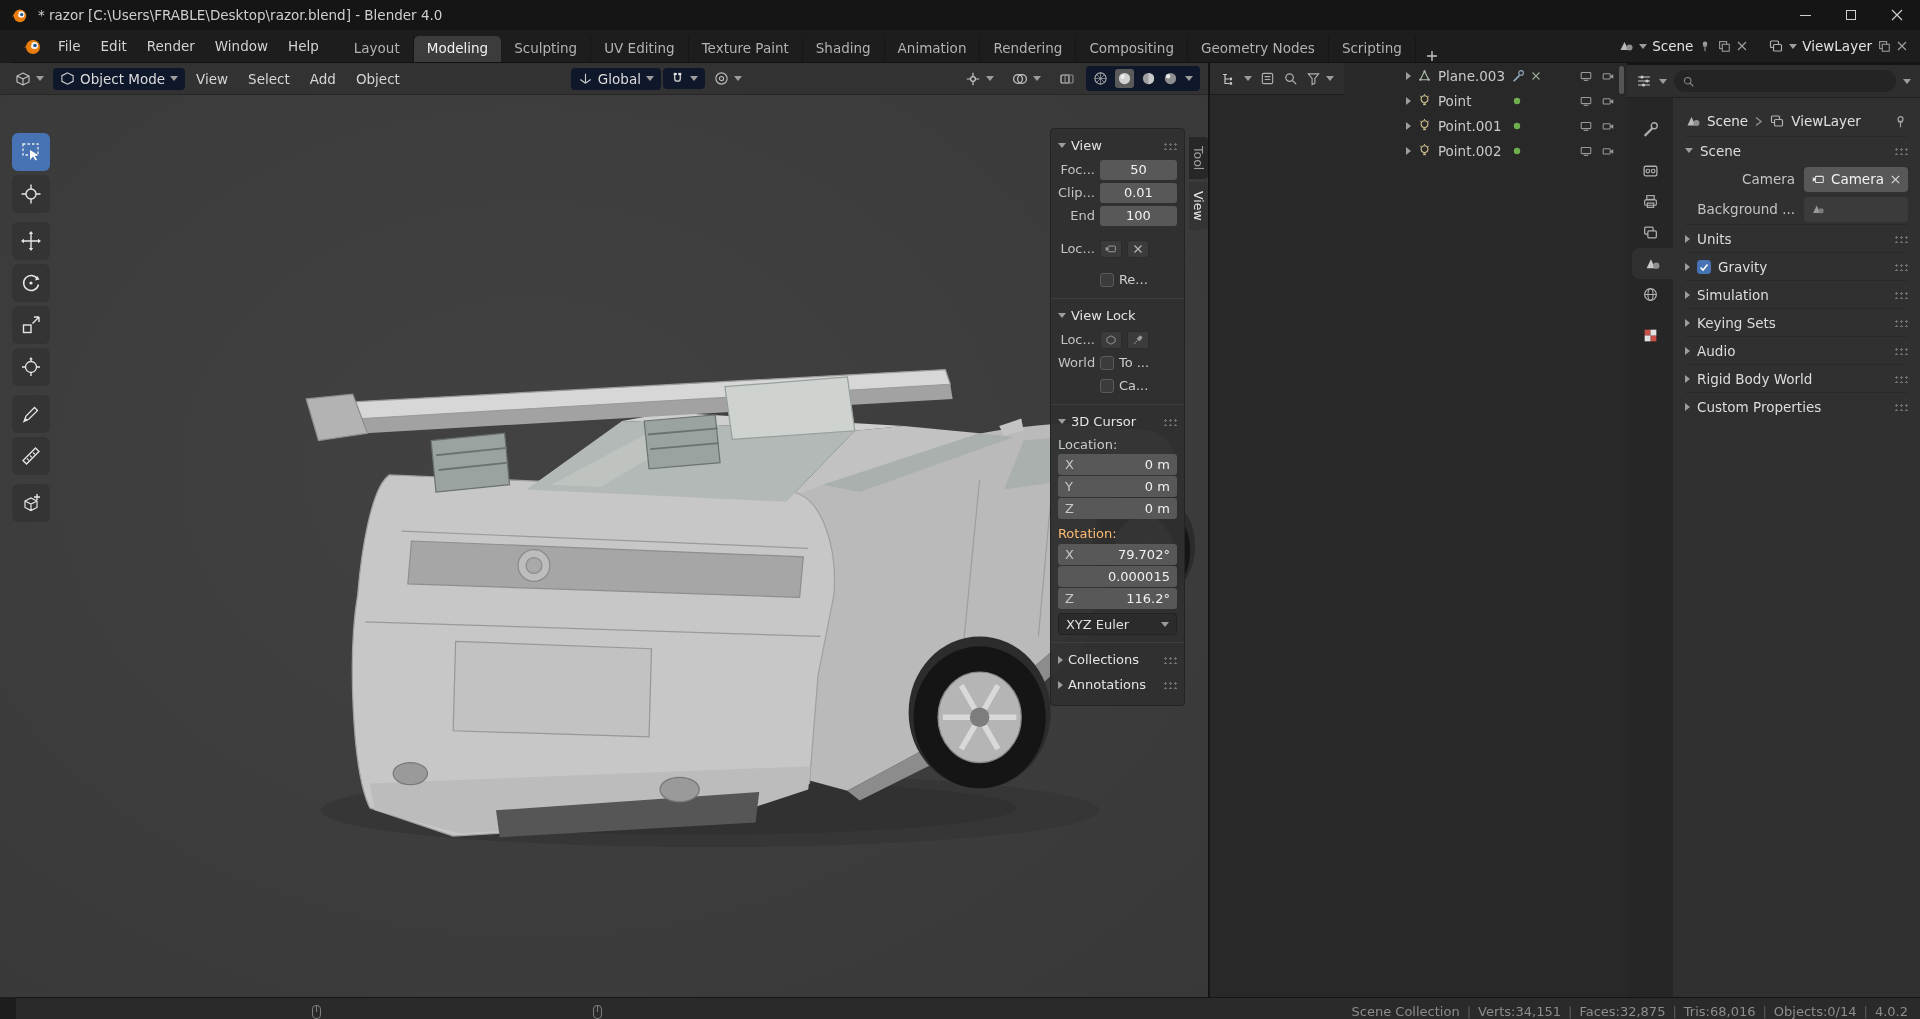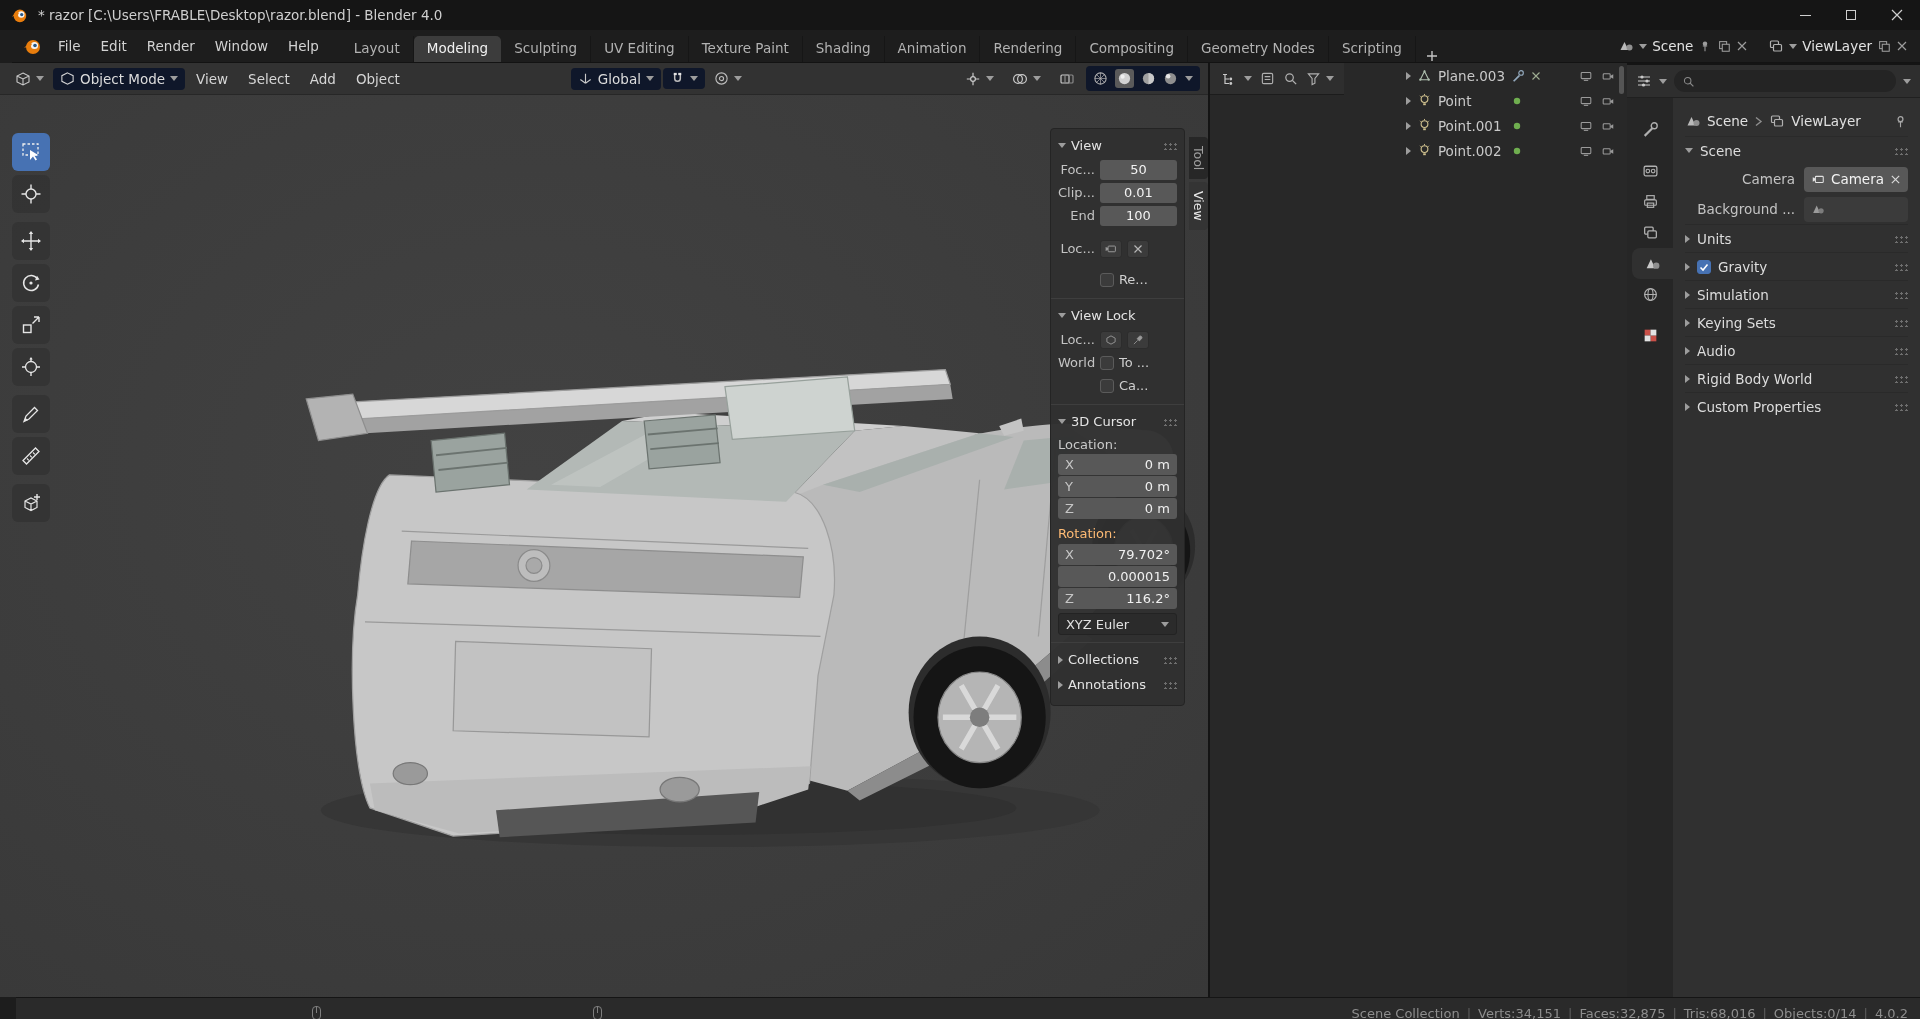--- a/index.html
+++ b/index.html
@@ -91,21 +91,21 @@
   .crumb { display:flex; align-items:center; gap:6px; height:30px; color:#e0e0e0; }
   .sec-hdr { display:flex; align-items:center; gap:7px; height:28px; color:#dddddd; border-top:1px solid #2a2a2a; }
   .sec-hdr:first-of-type { border-top:none; }
   .prow { display:flex; align-items:center; height:30px; gap:9px; }
   .plabel { width:110px; text-align:right; color:#c3c3c3; }
   .pfield { flex:1; height:25px; background:#585858; border-radius:4px; display:flex; align-items:center; gap:6px; padding:0 7px; color:#f2f2f2; }
   .pfield.dark { background:#3b3b3b; color:#9a9a9a; }
   .pfield .x { margin-left:auto; }
 
   
-  .statusbar { position:absolute; left:16px; right:0; bottom:0; height:22px; background:#2a2a2a; border-top:1px solid #151515; display:flex; align-items:flex-start; padding:8px 12px; font-size:13px; color:#8d8d8d; }
+  .statusbar { position:absolute; left:16px; right:0; bottom:0; height:22px; background:#2a2a2a; border-top:1px solid #151515; display:flex; align-items:flex-end; padding:0 12px; font-size:13px; color:#8d8d8d; }
   .mouse { width:9px; height:14px; border:1px solid #7f7f7f; border-radius:4px; background:linear-gradient(#7f7f7f,#7f7f7f) top center/1px 6px no-repeat; }
   .sb-right { margin-left:auto; display:flex; align-items:center; }
   .sb-sep { margin:0 7px; color:#5c5c5c; }
 </style>
 </head>
 <body>
 
 <div class="app">
 
   <div class="titlebar">

